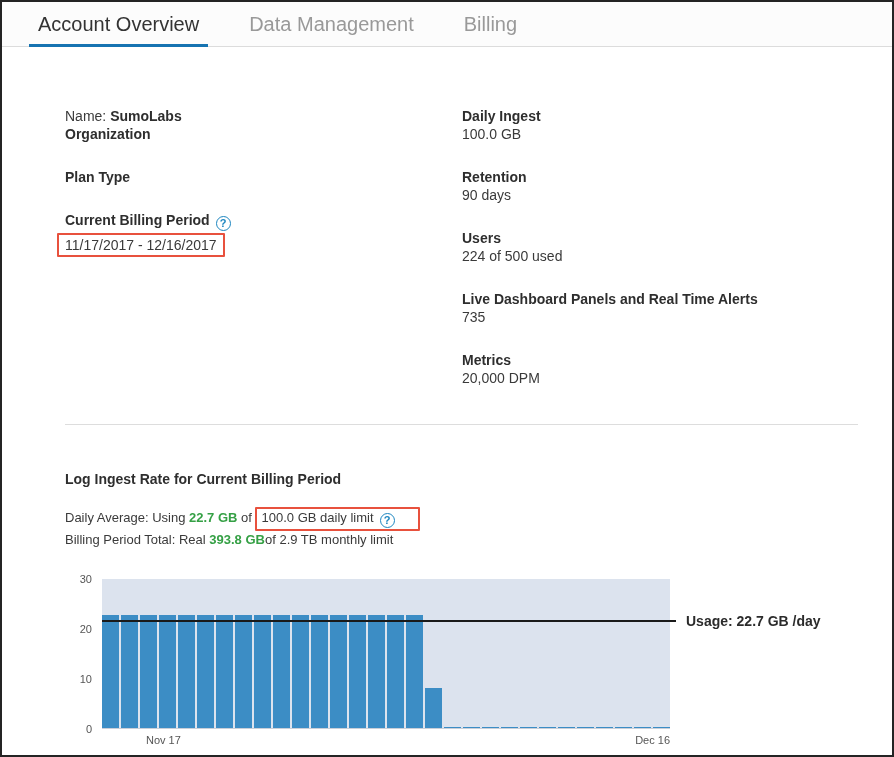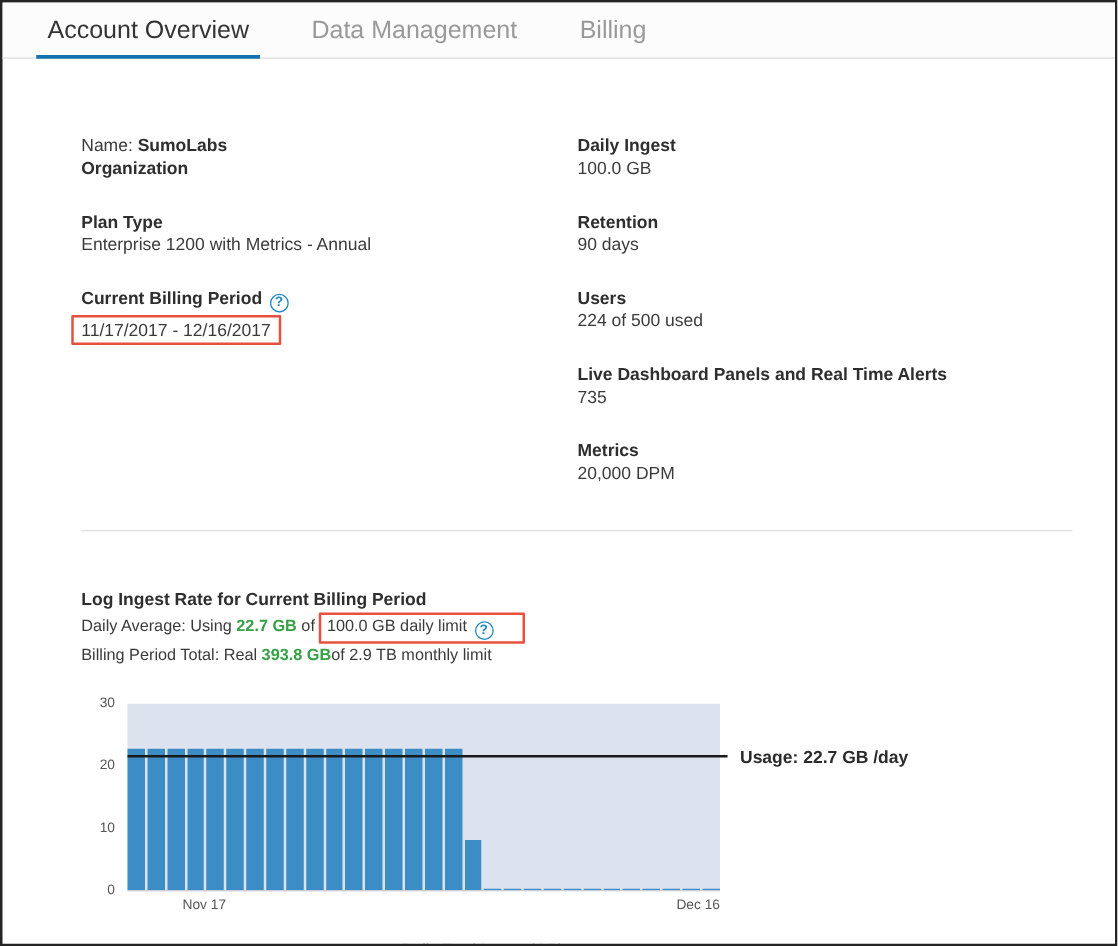--- a/index.html
+++ b/index.html
@@ -59,21 +59,21 @@
   .redbox{
     display:inline-block;
     border:2px solid var(--red);
     border-radius:1px;
     padding:1px 6px;
     margin-left:-8px;
   }
   .divider{border:none;border-top:1px solid #ddd;margin-top:12px;}
   
   .ingest{margin-top:46px;}
-  .ingest-title{font-size:14px;font-weight:700;color:#2e2e2e;margin-bottom:3px;}
+  .ingest-title{font-size:14px;font-weight:700;color:#2e2e2e;margin-bottom:20px;}
   .ingest-line{font-size:13px;line-height:18px;color:#3a3a3a;}
   .green{color:var(--green);font-weight:700;}
   .redbox-inline{
     display:inline-block;
     border:2px solid var(--red);
     border-radius:1px;
     padding:0 23px 1px 5px;
     margin-left:-1px;
   }
   .help-icon{
@@ -90,21 +90,21 @@
     cursor:pointer;
   }
   
   .chart-row{display:flex;margin-top:30px;}
   .y-axis{width:37px;height:150px;position:relative;flex:none;}
   .ytick{
     position:absolute;right:10px;
     transform:translateY(-50%);
     font-size:11px;color:#555;line-height:1;
   }
-  .plot-wrap{position:relative;width:474px;flex:none;}
+  .plot-wrap{position:relative;width:568px;flex:none;}
   .plot{
     height:150px;
     display:flex;align-items:flex-end;gap:2px;
     border-bottom:1px solid #c9cfd9;
   }
   .bar{flex:1;}
   .usage-line{
     position:absolute;left:0;
     width:calc(100% + 6px);
     height:0;border-top:2px solid var(--line);
@@ -149,21 +149,20 @@
     <div class="columns">
 
       <div class="col-left">
         <div class="group">
           <div class="line"><span>Name: </span><b>SumoLabs</b></div>
           <div class="line label">Organization</div>
         </div>
 
         <div class="group">
           <div class="line label">Plan Type</div>
-          <div class="line">Enterprise 1200 with Metrics - Annual</div>
         </div>
 
         <div class="group">
           <div class="line label">
             <span>Current Billing Period</span><span class="help-icon">?</span>
           </div>
           <div class="line boxed-line">
             <span class="redbox">
               <span>11/17/2017 - 12/16/2017</span>
             </span>

